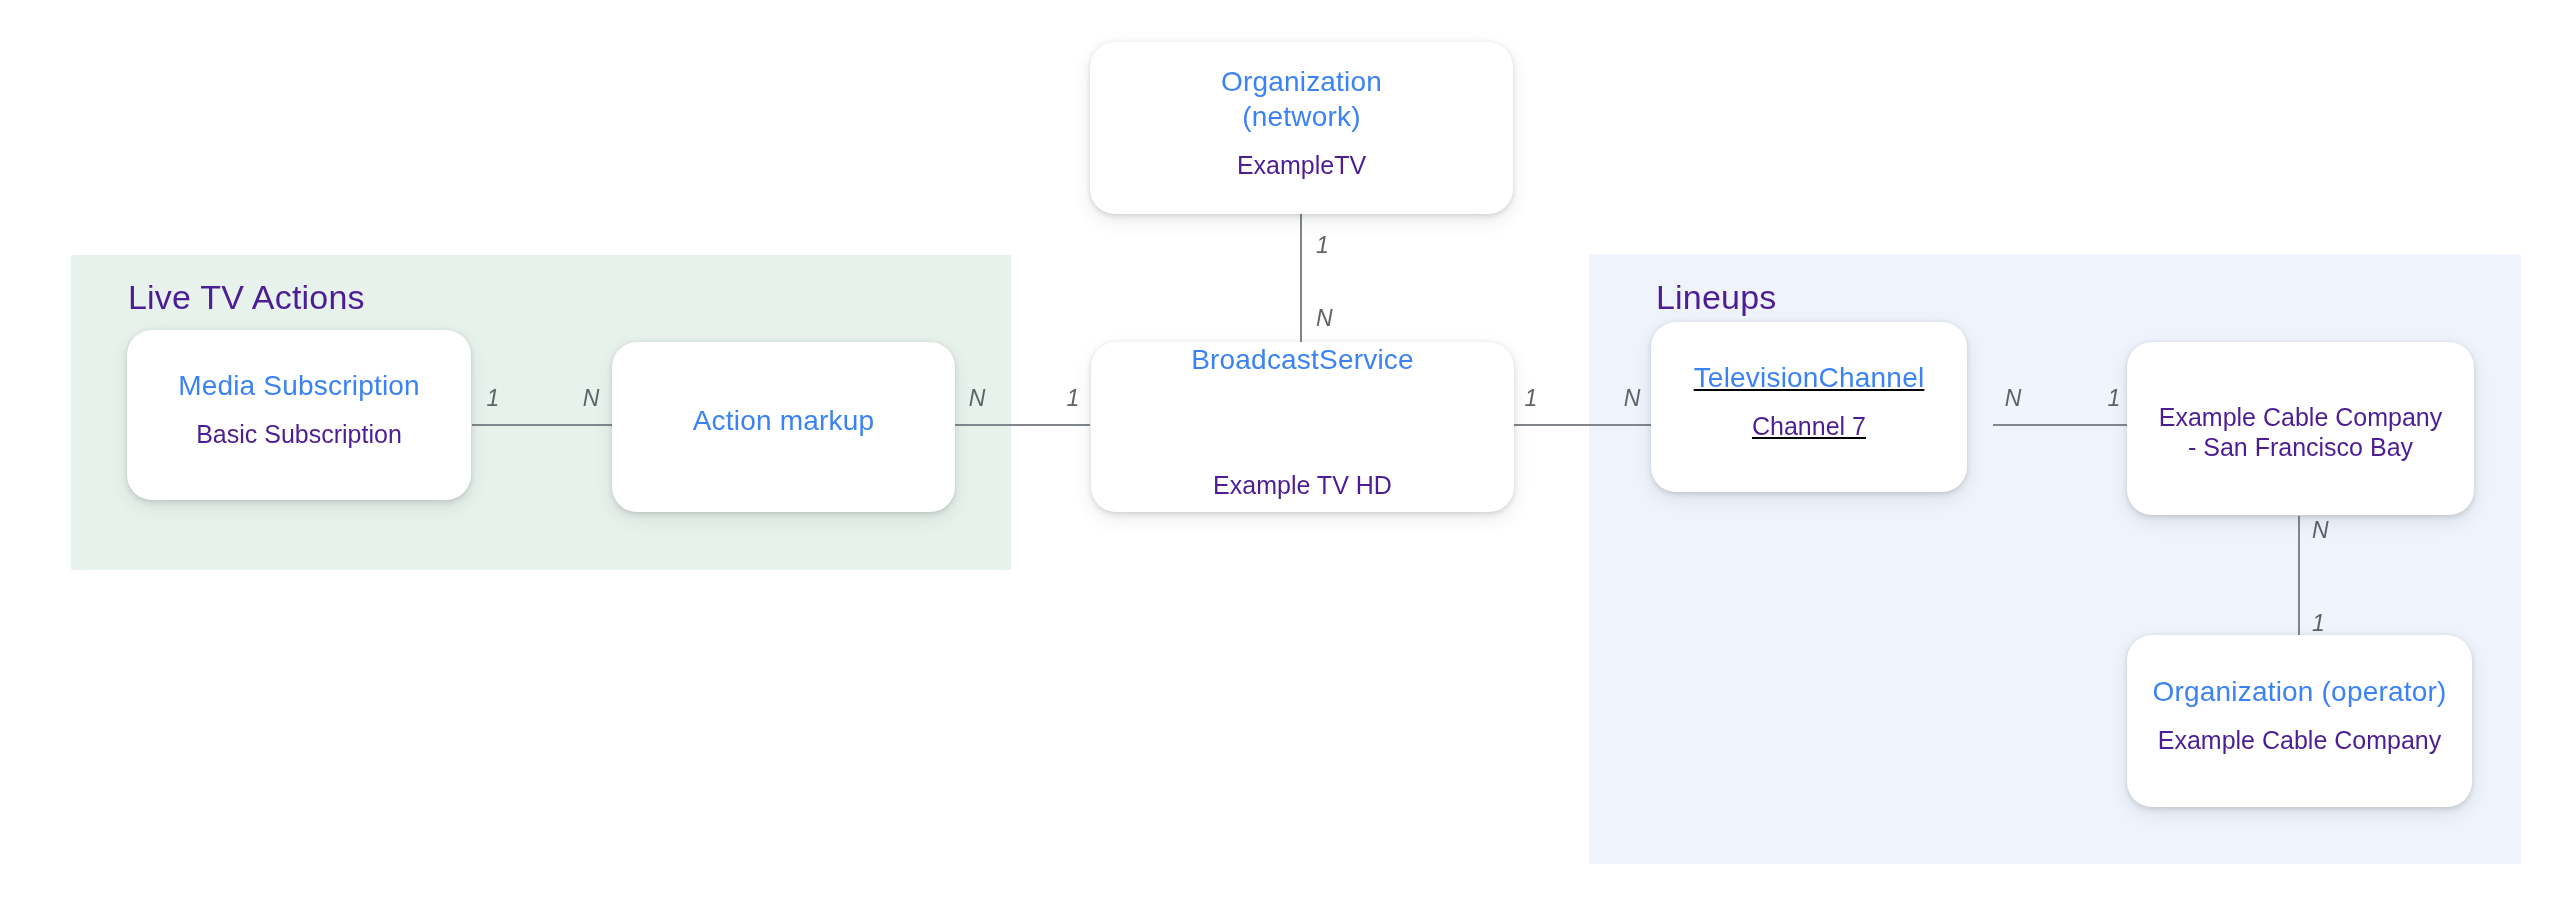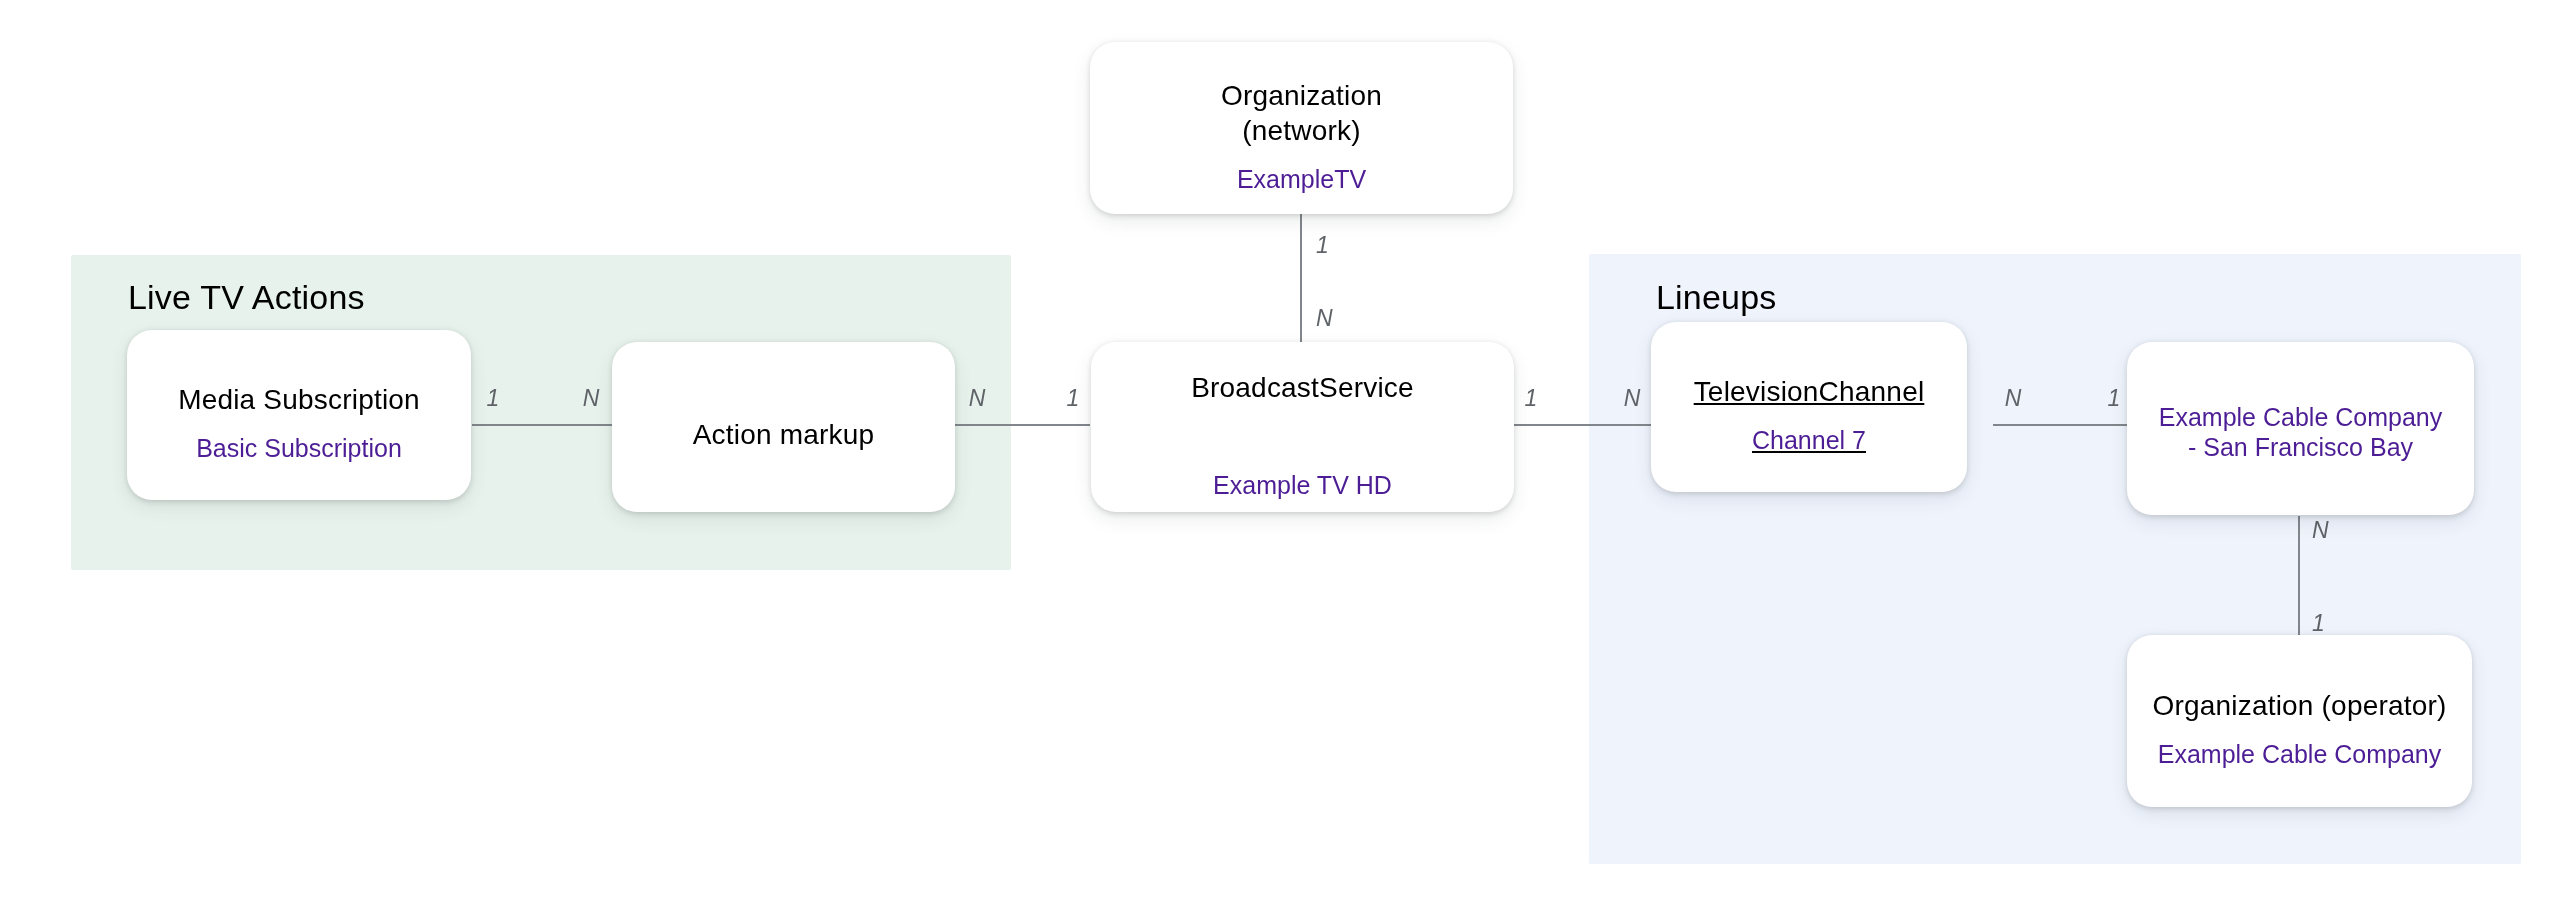--- a/index.html
+++ b/index.html
@@ -16,43 +16,42 @@
     overflow: hidden;
   }
   .panel {
     position: absolute;
     border-radius: 1.8px;
   }
   .panel-title {
     position: absolute;
     font-size: 34px;
     line-height: 39px;
-    color: #000000;
+    color: #4c1d95;
     letter-spacing: 0.2px;
     white-space: nowrap;
   }
   .node {
     position: absolute;
     background: #ffffff;
     border-radius: 25px;
     box-shadow: 0 1.8px 5.3px rgba(60,64,67,0.18), 0 7px 17.7px rgba(60,64,67,0.10);
     display: flex;
     flex-direction: column;
     align-items: center;
     justify-content: center;
     text-align: center;
     padding: 0 21px 12.4px 21px;
     box-sizing: border-box;
   }
   .node-title {
     font-size: 28px;
     line-height: 35px;
-    color: #000000;
+    color: #3b82f6;
     letter-spacing: 0.2px;
-    margin-top: 28px;
   }
   .node-subtitle {
     margin-top: 16px;
     font-size: 25px;
     line-height: 30px;
     color: #4c1d95;
   }
   .edge-line {
     position: absolute;
     background: #80868b;

